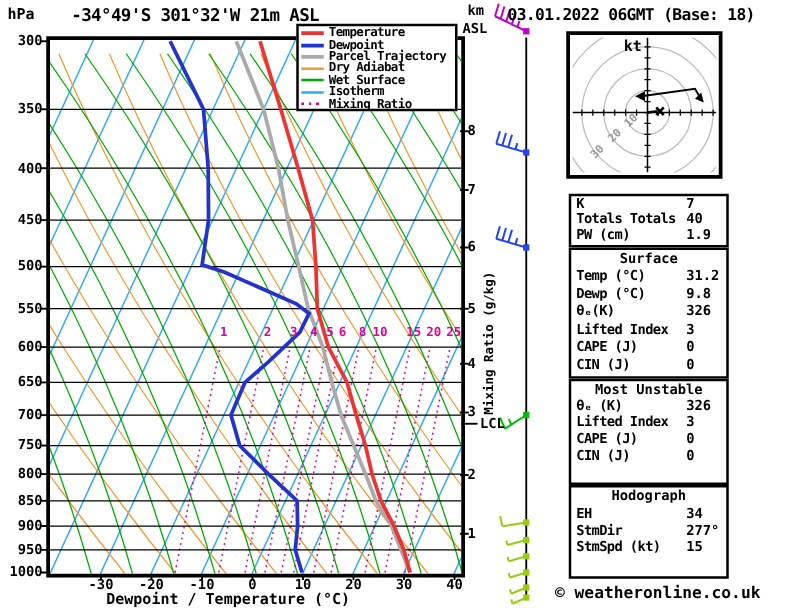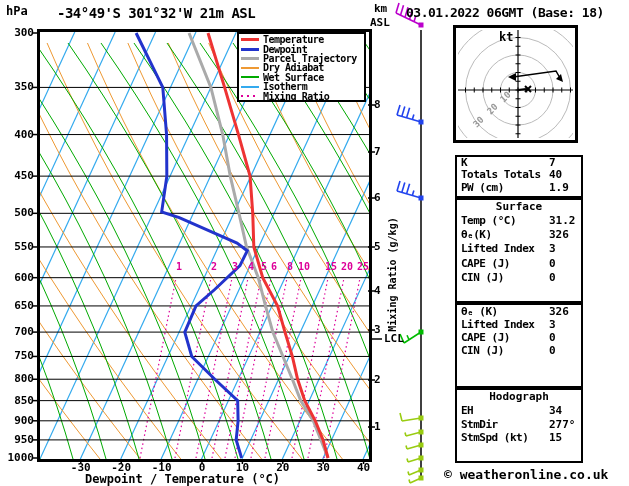--- a/index.html
+++ b/index.html
@@ -5,21 +5,21 @@
   html,body{margin:0;padding:0;background:#fff;}
   #page{position:relative;width:629px;height:486px;background:#fff;overflow:hidden;
         font-family:"DejaVu Sans Mono","Liberation Mono",monospace;font-weight:bold;color:#000;}
   #chart-svg{position:absolute;left:0;top:0;}
   .abs{position:absolute;white-space:pre;}
   .tick-label{font-size:11px;}
   .plabel{width:32px;text-align:right;}
   .xlabel-num{width:34px;text-align:center;}
   .mixlab{font-size:10px;color:#dd0099;}
   .kmlab{font-size:11px;}
-  #legend{position:absolute;left:237px;top:32px;width:129px;height:70px;border:2px solid #000;
+  #legend{position:absolute;left:237px;top:19px;width:129px;height:70px;border:2px solid #000;
           background:#fff;box-sizing:border-box;padding:1px 0 0 2px;}
   .legend-row{display:flex;align-items:center;height:9.4px;}
   .legend-swatch{display:inline-block;width:18px;margin-right:4px;flex:0 0 18px;}
   .legend-label{font-size:10px;line-height:9px;letter-spacing:-0.5px;}
   .panel{position:absolute;left:455px;width:128px;border:2px solid #000;box-sizing:border-box;background:#fff;}
   .panel-title{text-align:center;font-size:11px;}
   .panel-row{position:relative;padding-left:4px;font-size:11px;letter-spacing:-0.5px;}
   .panel-val{position:absolute;left:92px;letter-spacing:0;}
   .ringlab{font-size:9px;color:#999;transform:rotate(-45deg);}
   .vertlab{font-size:10px;text-align:center;}
@@ -406,26 +406,28 @@
     </div>
 
   <div class="panel" id="panel-0" style="top:155px;height:43px;">
       <div class="panel-row" style="height: 12.3333px; line-height: 12.3333px;"><span>K</span><span class="panel-val">7</span></div>
       <div class="panel-row" style="height: 12.3333px; line-height: 12.3333px;"><span>Totals Totals</span><span class="panel-val">40</span></div>
       <div class="panel-row" style="height: 12.3333px; line-height: 12.3333px;"><span>PW (cm)</span><span class="panel-val">1.9</span></div>
     </div>
   <div class="panel" id="panel-1" style="top:198px;height:105px;">
       <div class="panel-title" style="height: 14.1429px; line-height: 14.1429px;">Surface</div>
       <div class="panel-row" style="height: 14.1429px; line-height: 14.1429px;"><span>Temp (°C)</span><span class="panel-val">31.2</span></div>
+      <div class="panel-row" style="height: 14.1429px; line-height: 14.1429px;"><span>Dewp (°C)</span><span class="panel-val">9.8</span></div>
       <div class="panel-row" style="height: 14.1429px; line-height: 14.1429px;"><span>θₑ(K)</span><span class="panel-val">326</span></div>
       <div class="panel-row" style="height: 14.1429px; line-height: 14.1429px;"><span>Lifted Index</span><span class="panel-val">3</span></div>
       <div class="panel-row" style="height: 14.1429px; line-height: 14.1429px;"><span>CAPE (J)</span><span class="panel-val">0</span></div>
       <div class="panel-row" style="height: 14.1429px; line-height: 14.1429px;"><span>CIN (J)</span><span class="panel-val">0</span></div>
     </div>
   <div class="panel" id="panel-2" style="top:303px;height:85px;">
+      <div class="panel-title" style="height: 13.1667px; line-height: 13.1667px;">Most Unstable</div>
       <div class="panel-row" style="height: 13.1667px; line-height: 13.1667px;"><span>θₑ (K)</span><span class="panel-val">326</span></div>
       <div class="panel-row" style="height: 13.1667px; line-height: 13.1667px;"><span>Lifted Index</span><span class="panel-val">3</span></div>
       <div class="panel-row" style="height: 13.1667px; line-height: 13.1667px;"><span>CAPE (J)</span><span class="panel-val">0</span></div>
       <div class="panel-row" style="height: 13.1667px; line-height: 13.1667px;"><span>CIN (J)</span><span class="panel-val">0</span></div>
     </div>
   <div class="panel" id="panel-3" style="top:388px;height:75px;">
       <div class="panel-title" style="height: 13.8px; line-height: 13.8px;">Hodograph</div>
       <div class="panel-row" style="height: 13.8px; line-height: 13.8px;"><span>EH</span><span class="panel-val">34</span></div>
       <div class="panel-row" style="height: 13.8px; line-height: 13.8px;"><span>StmDir</span><span class="panel-val">277°</span></div>
       <div class="panel-row" style="height: 13.8px; line-height: 13.8px;"><span>StmSpd (kt)</span><span class="panel-val">15</span></div>

